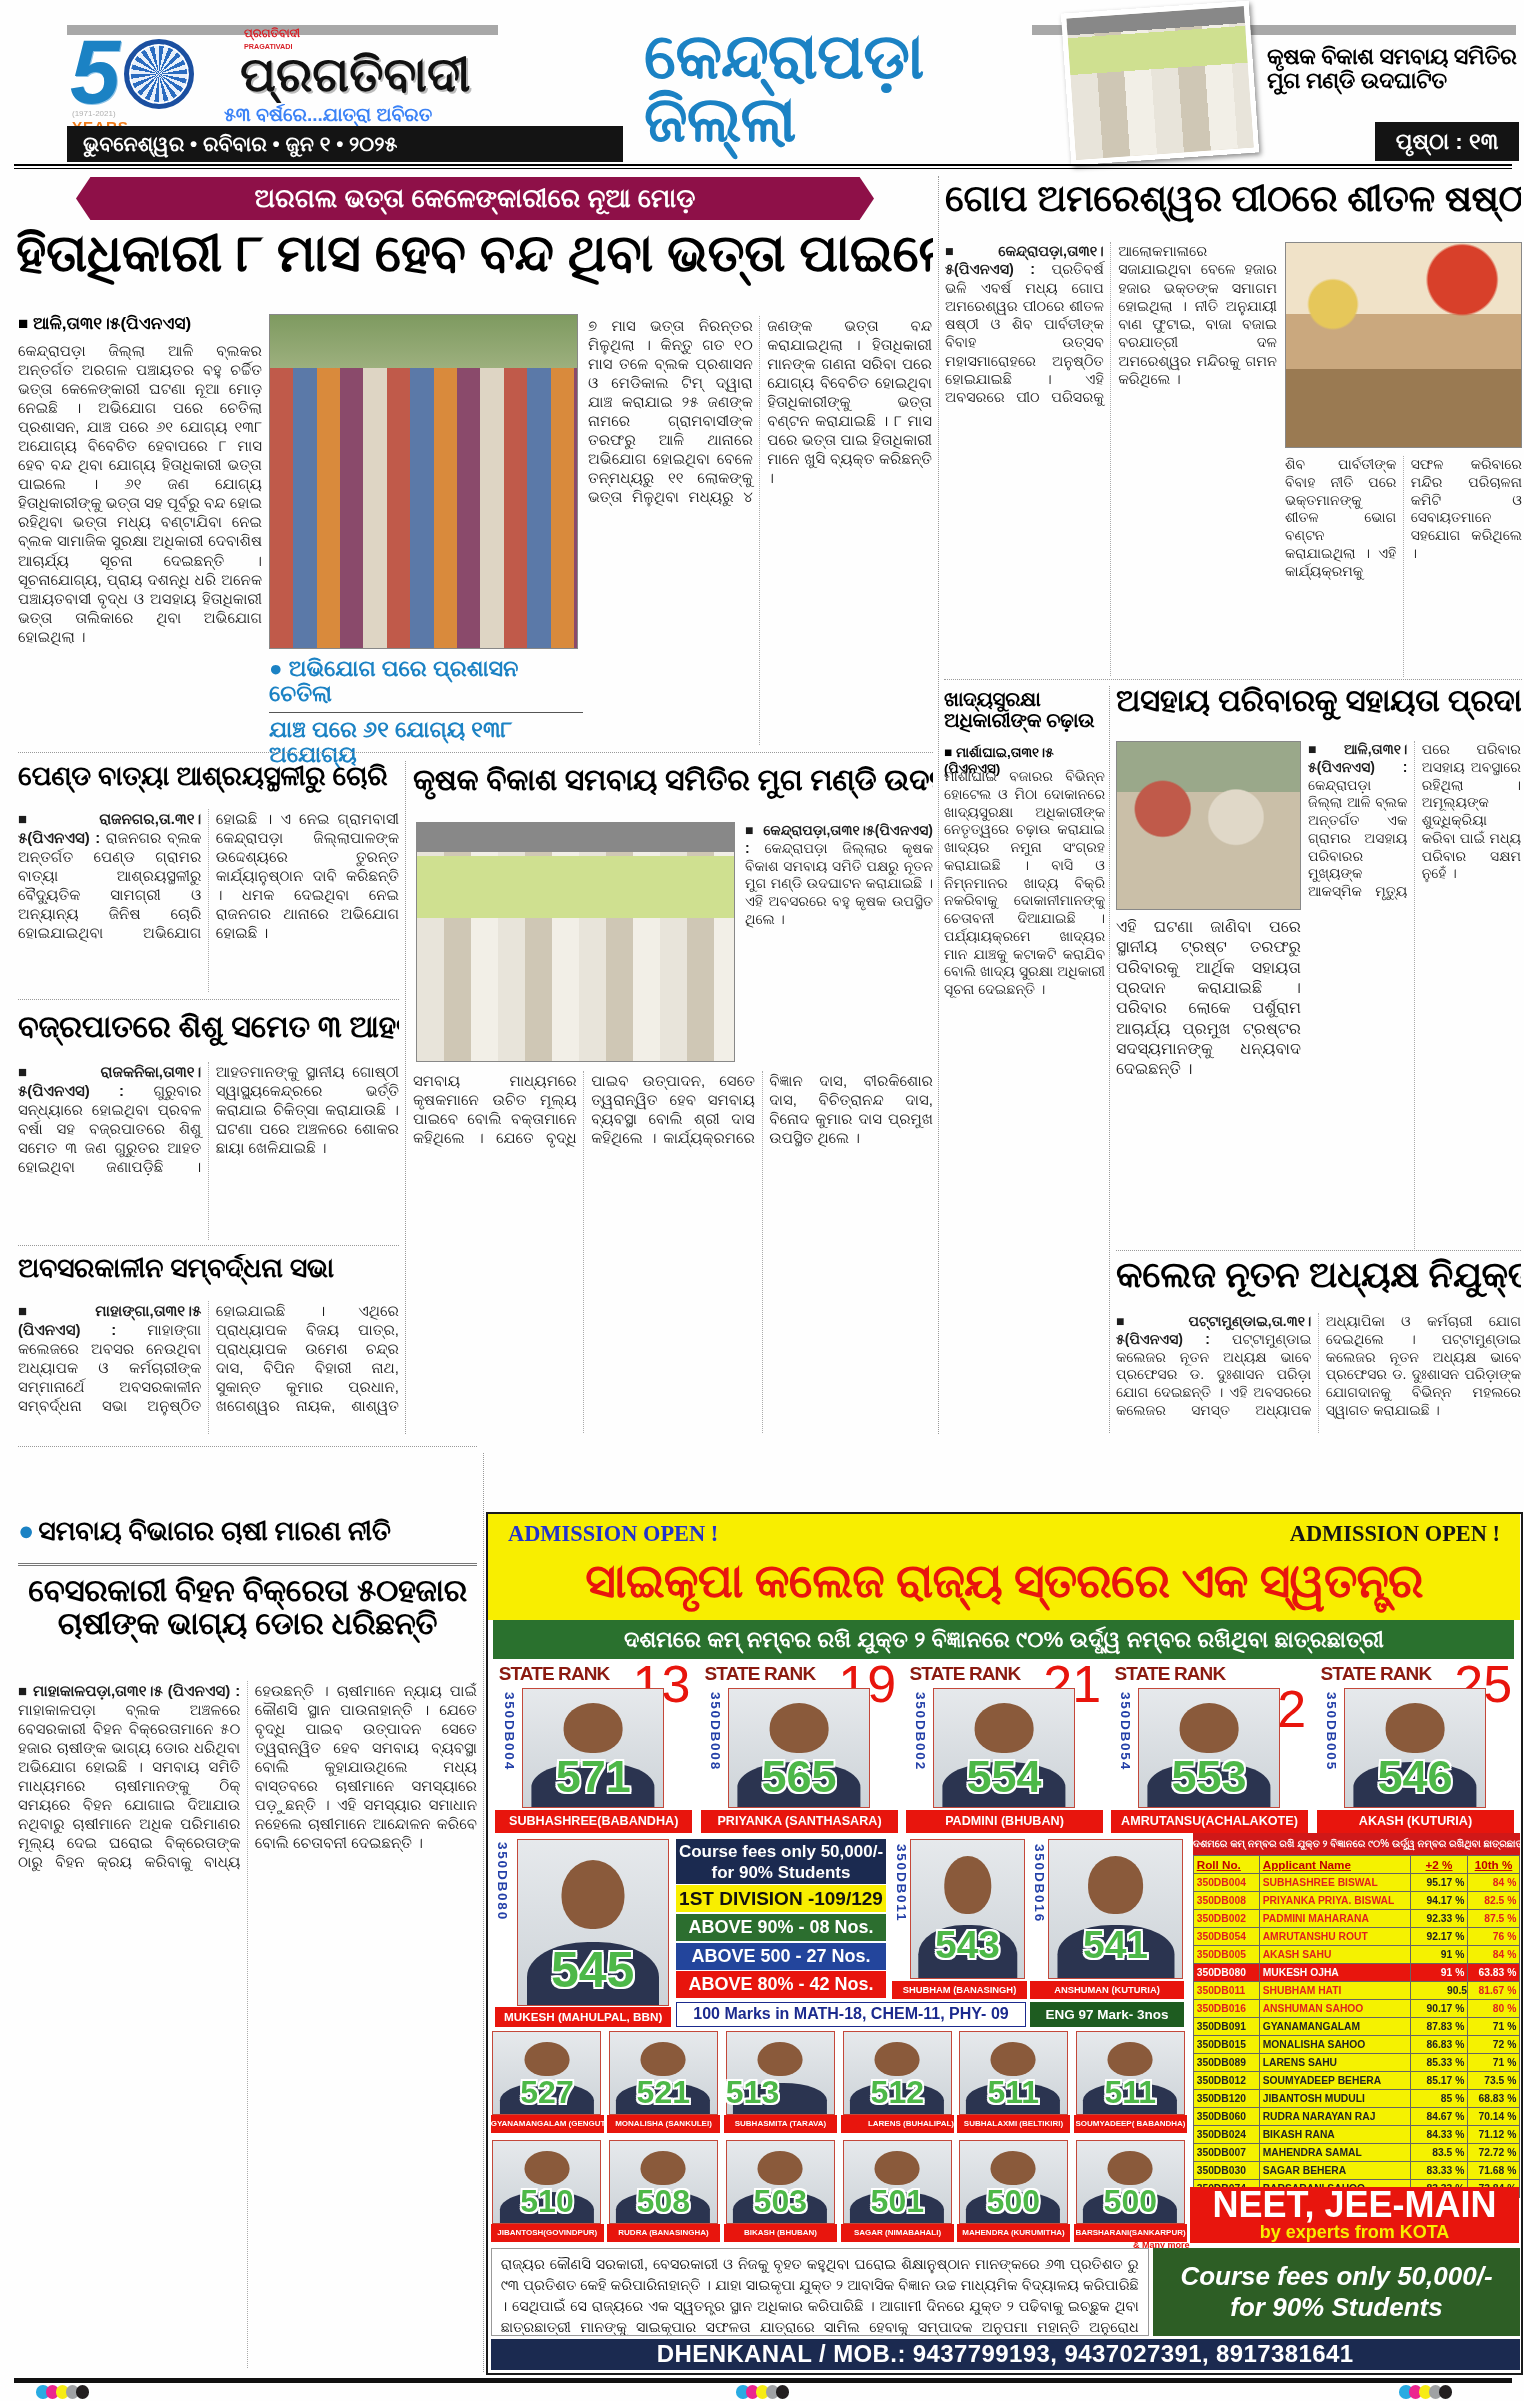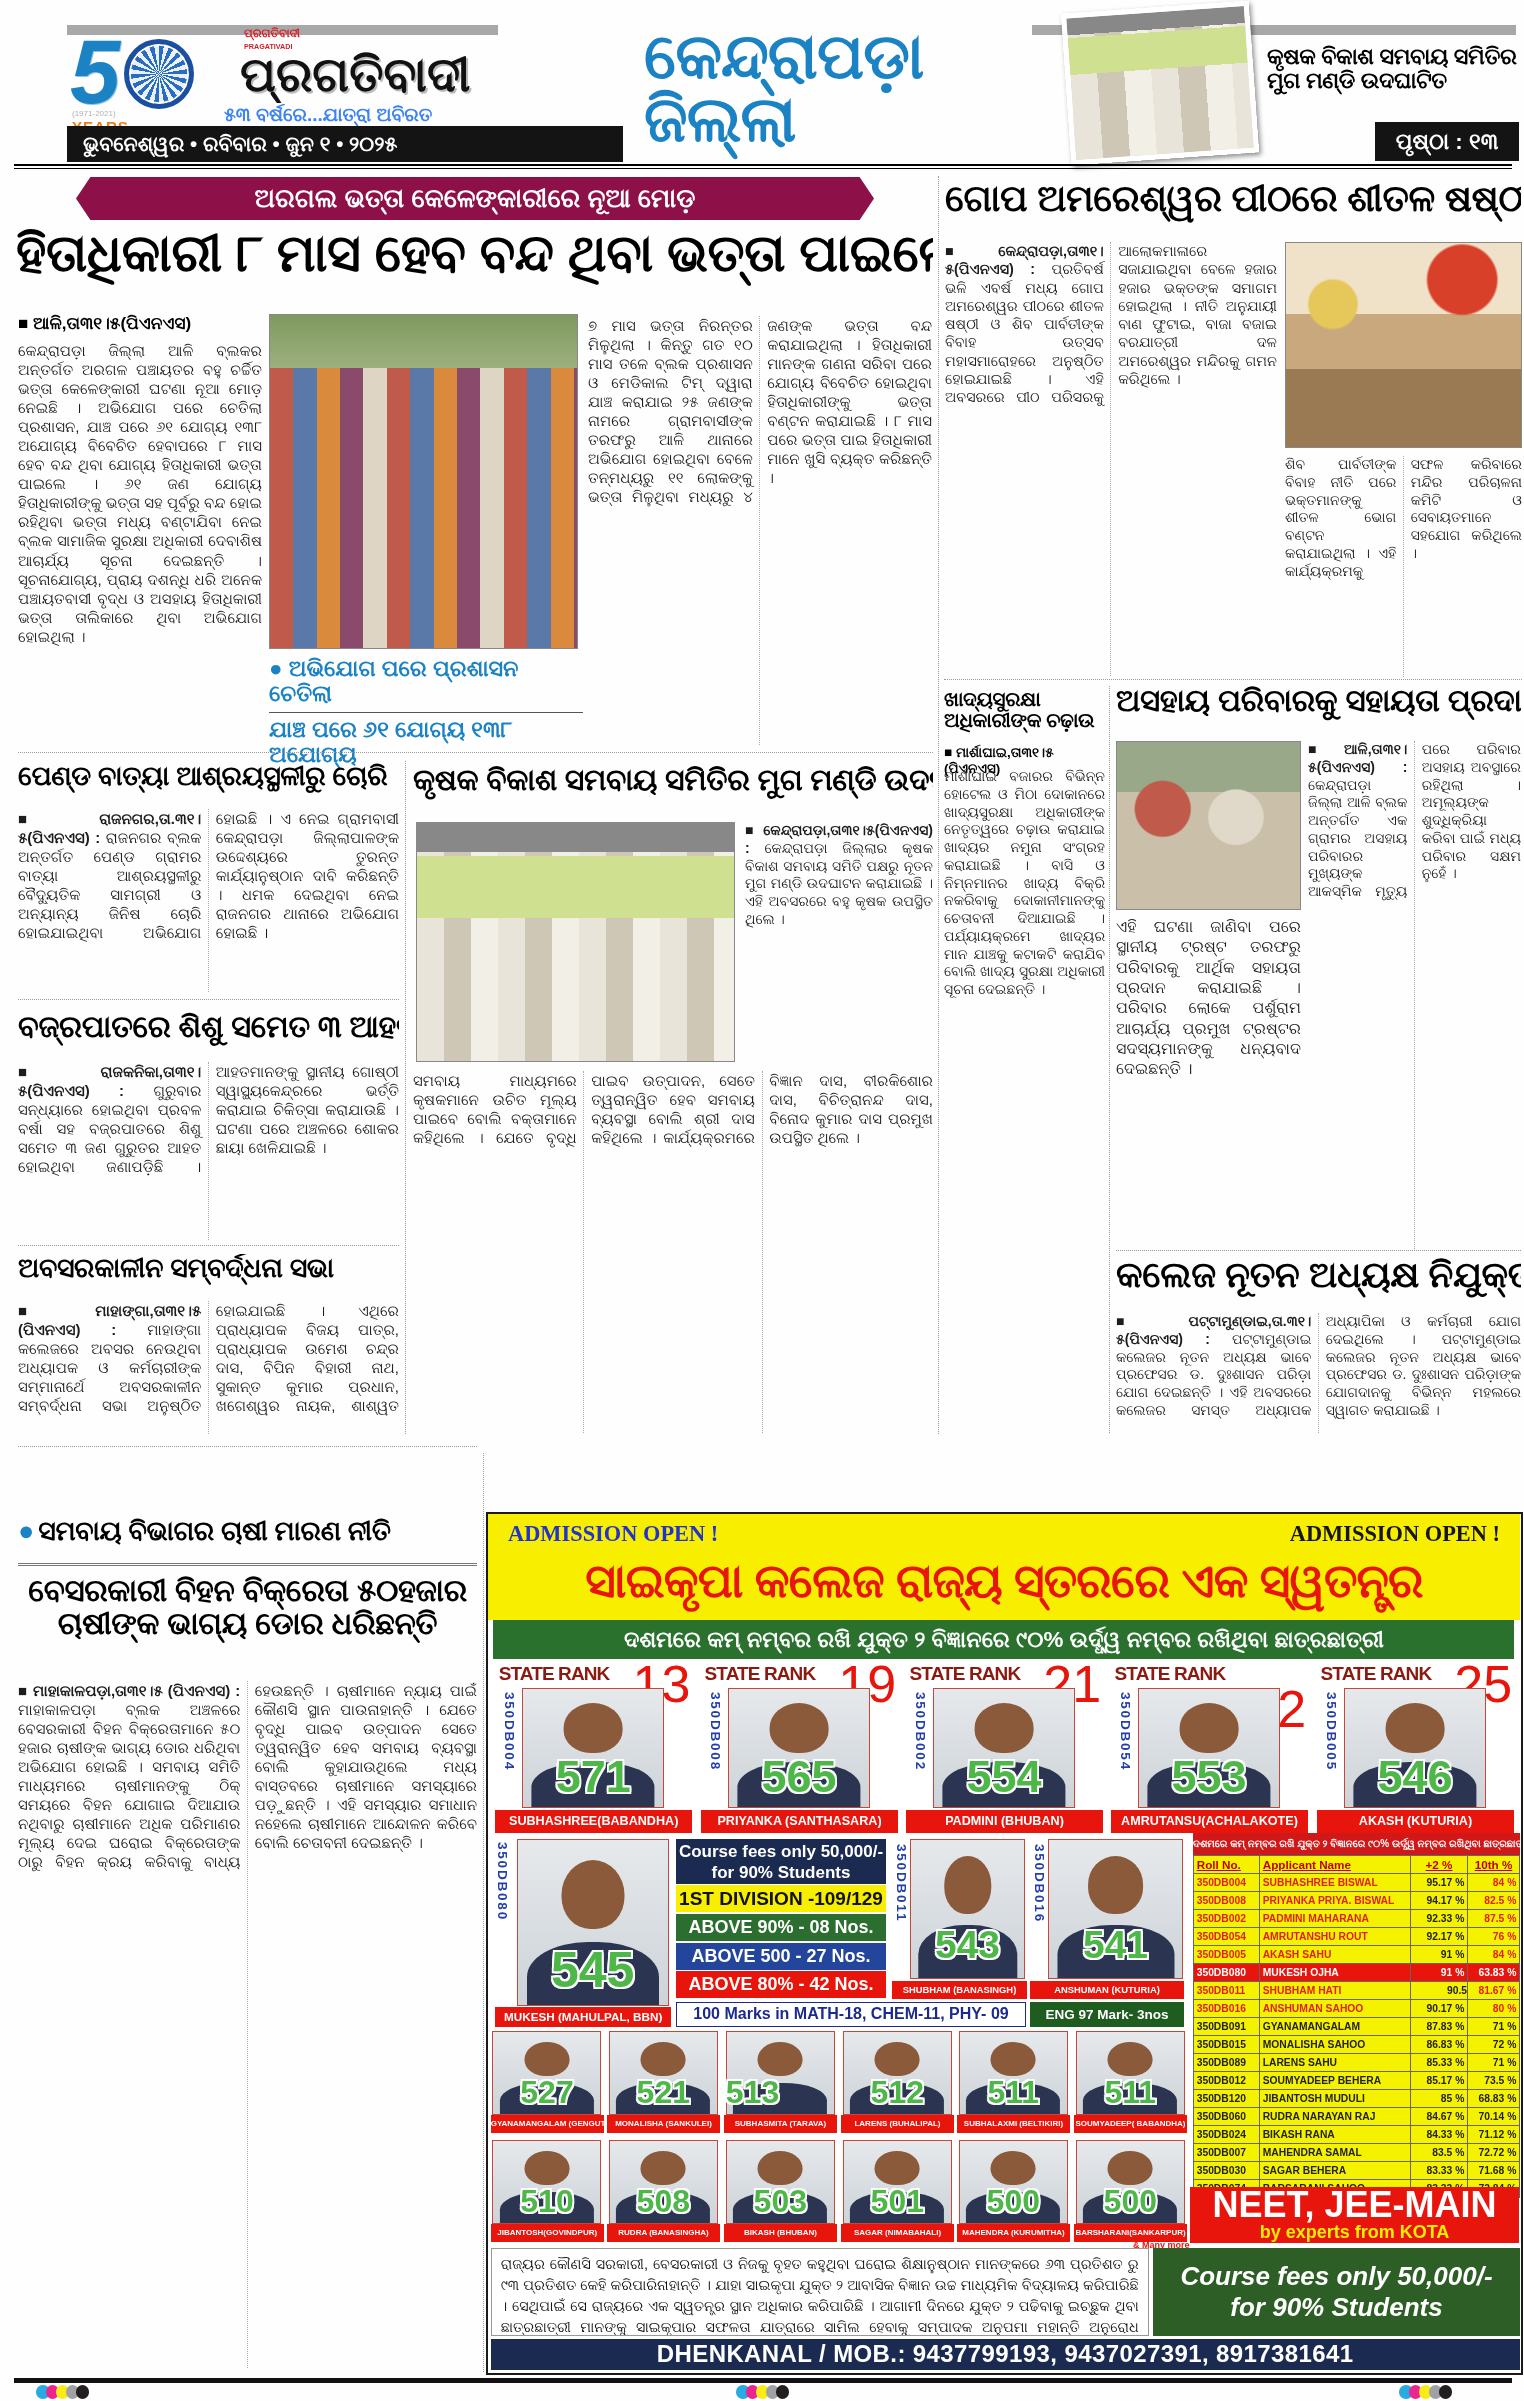--- a/index.html
+++ b/index.html
@@ -374,21 +374,21 @@
           <div class="nameband abs" style="left: 0px; top: 84px; width: 113px; height: 18px; font-size: 8px; line-height: 18px;">MONALISHA (SANKULEI)</div>
         </div>
         <div class="abs" style="left: 236px; top: 517px; width: 113px; height: 102px;">
           <div class="portrait abs" style="left: 1.8px; top: 0px; width: 109px; height: 84px;"></div>
           <div class="score abs" style="left: 1.8px; top: 43px; width: 109px; font-size: 32px; text-align: left;">513</div>
           <div class="nameband abs" style="left: 0px; top: 84px; width: 113px; height: 18px; font-size: 8px; line-height: 18px;">SUBHASMITA (TARAVA)</div>
         </div>
         <div class="abs" style="left: 353px; top: 517px; width: 113px; height: 102px;">
           <div class="portrait abs" style="left: 1.8px; top: 0px; width: 109px; height: 84px;"></div>
           <div class="score abs" style="left: 1.8px; top: 43px; width: 109px; font-size: 32px; text-align: center;">512</div>
-          <div class="nameband abs" style="left: 0px; top: 84px; width: 113px; height: 18px; font-size: 8px; line-height: 18px;">LARENS (BUHALIPAL)</div>
+          <div class="nameband abs" style="left: 0px; top: 84px; width: 113px; height: 18px; font-size: 8px; line-height: 18px; text-align: right;">LARENS (BUHALIPAL)</div>
         </div>
         <div class="abs" style="left: 469px; top: 517px; width: 113px; height: 102px;">
           <div class="portrait abs" style="left: 1.8px; top: 0px; width: 109px; height: 84px;"></div>
           <div class="score abs" style="left: 1.8px; top: 43px; width: 109px; font-size: 32px; text-align: center;">511</div>
           <div class="nameband abs" style="left: 0px; top: 84px; width: 113px; height: 18px; font-size: 8px; line-height: 18px;">SUBHALAXMI (BELTIKIRI)</div>
         </div>
         <div class="abs" style="left: 586px; top: 517px; width: 113px; height: 102px;">
           <div class="portrait abs" style="left: 1.8px; top: 0px; width: 109px; height: 84px;"></div>
           <div class="score abs" style="left: 1.8px; top: 43px; width: 109px; font-size: 32px; text-align: center;">511</div>
           <div class="nameband abs" style="left: 0px; top: 84px; width: 113px; height: 18px; font-size: 8px; line-height: 18px;">SOUMYADEEP( BABANDHA)</div>

